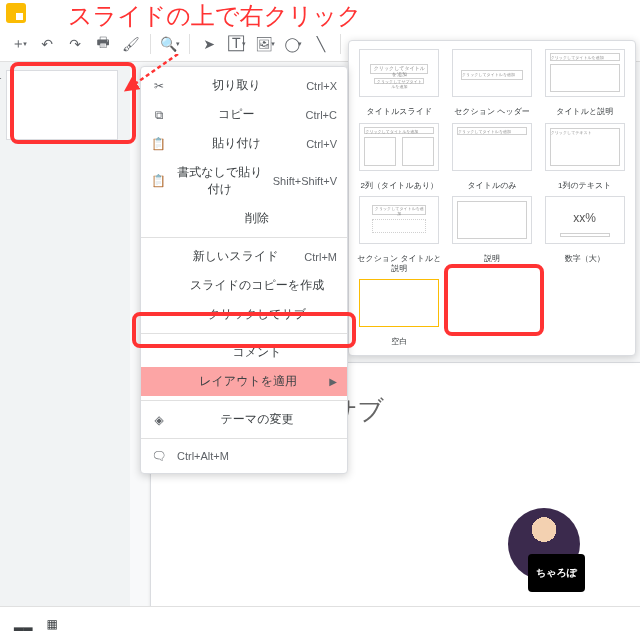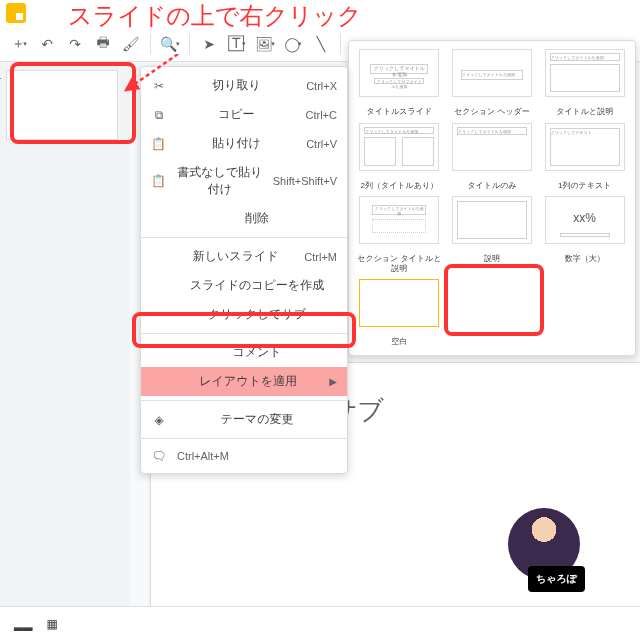--- a/index.html
+++ b/index.html
@@ -87,21 +87,21 @@
   }
   
   .avatar {
     position:absolute; right:60px; bottom:60px; width:72px; height:72px;
     background:radial-gradient(circle at 50% 30%, #f3d1b1 0 20%, #3b2a4d 20% 100%);
     border-radius:50%; z-index:30;
   }
   .avatar-name {
     position:absolute; right:55px; bottom:48px;
     background:#000; color:#fff; font-size:10px; font-weight:600;
-    padding:6px 8px; border-radius:4px; z-index:31;
+    padding:12px 8px; border-radius:4px; z-index:31;
   }
 </style>
 </head>
 <body>
 
 <div class="topbar">
   <div class="logo"></div>
 </div>
 <div class="hint">スライドの上で右クリック</div>
 

